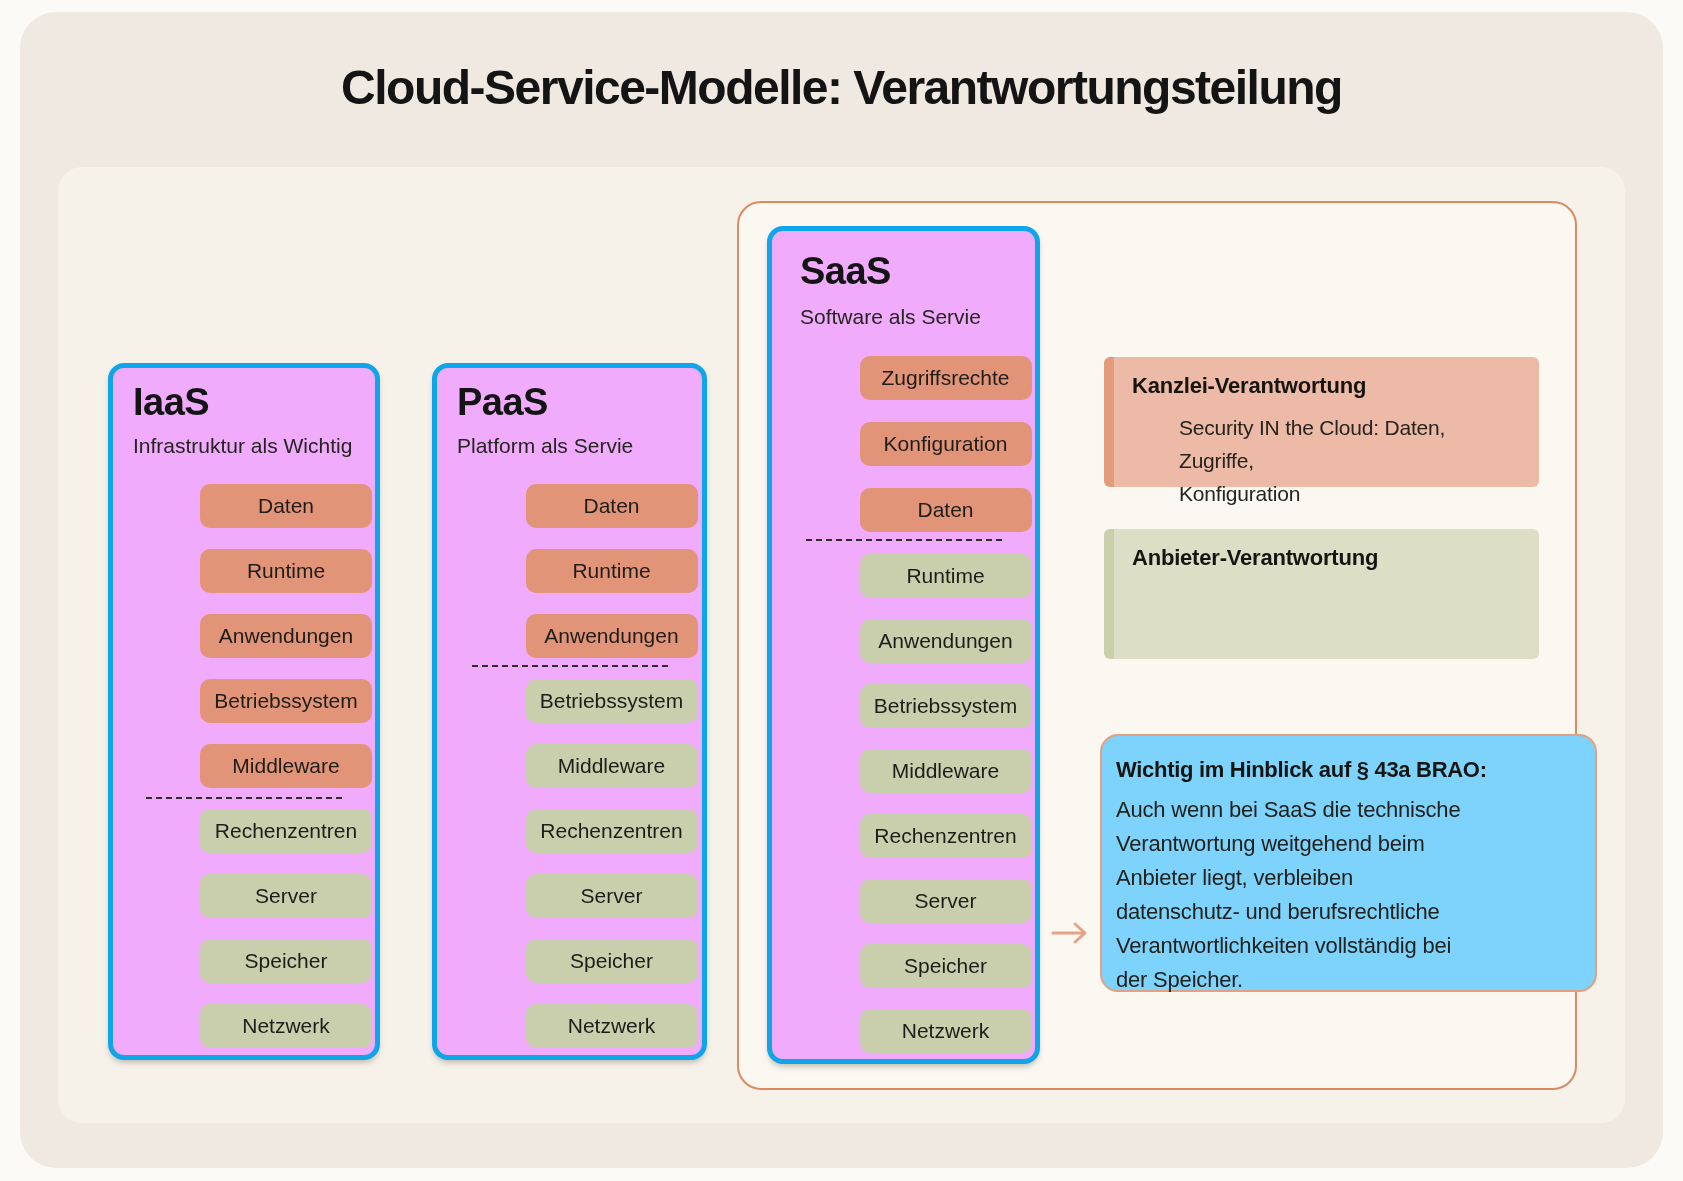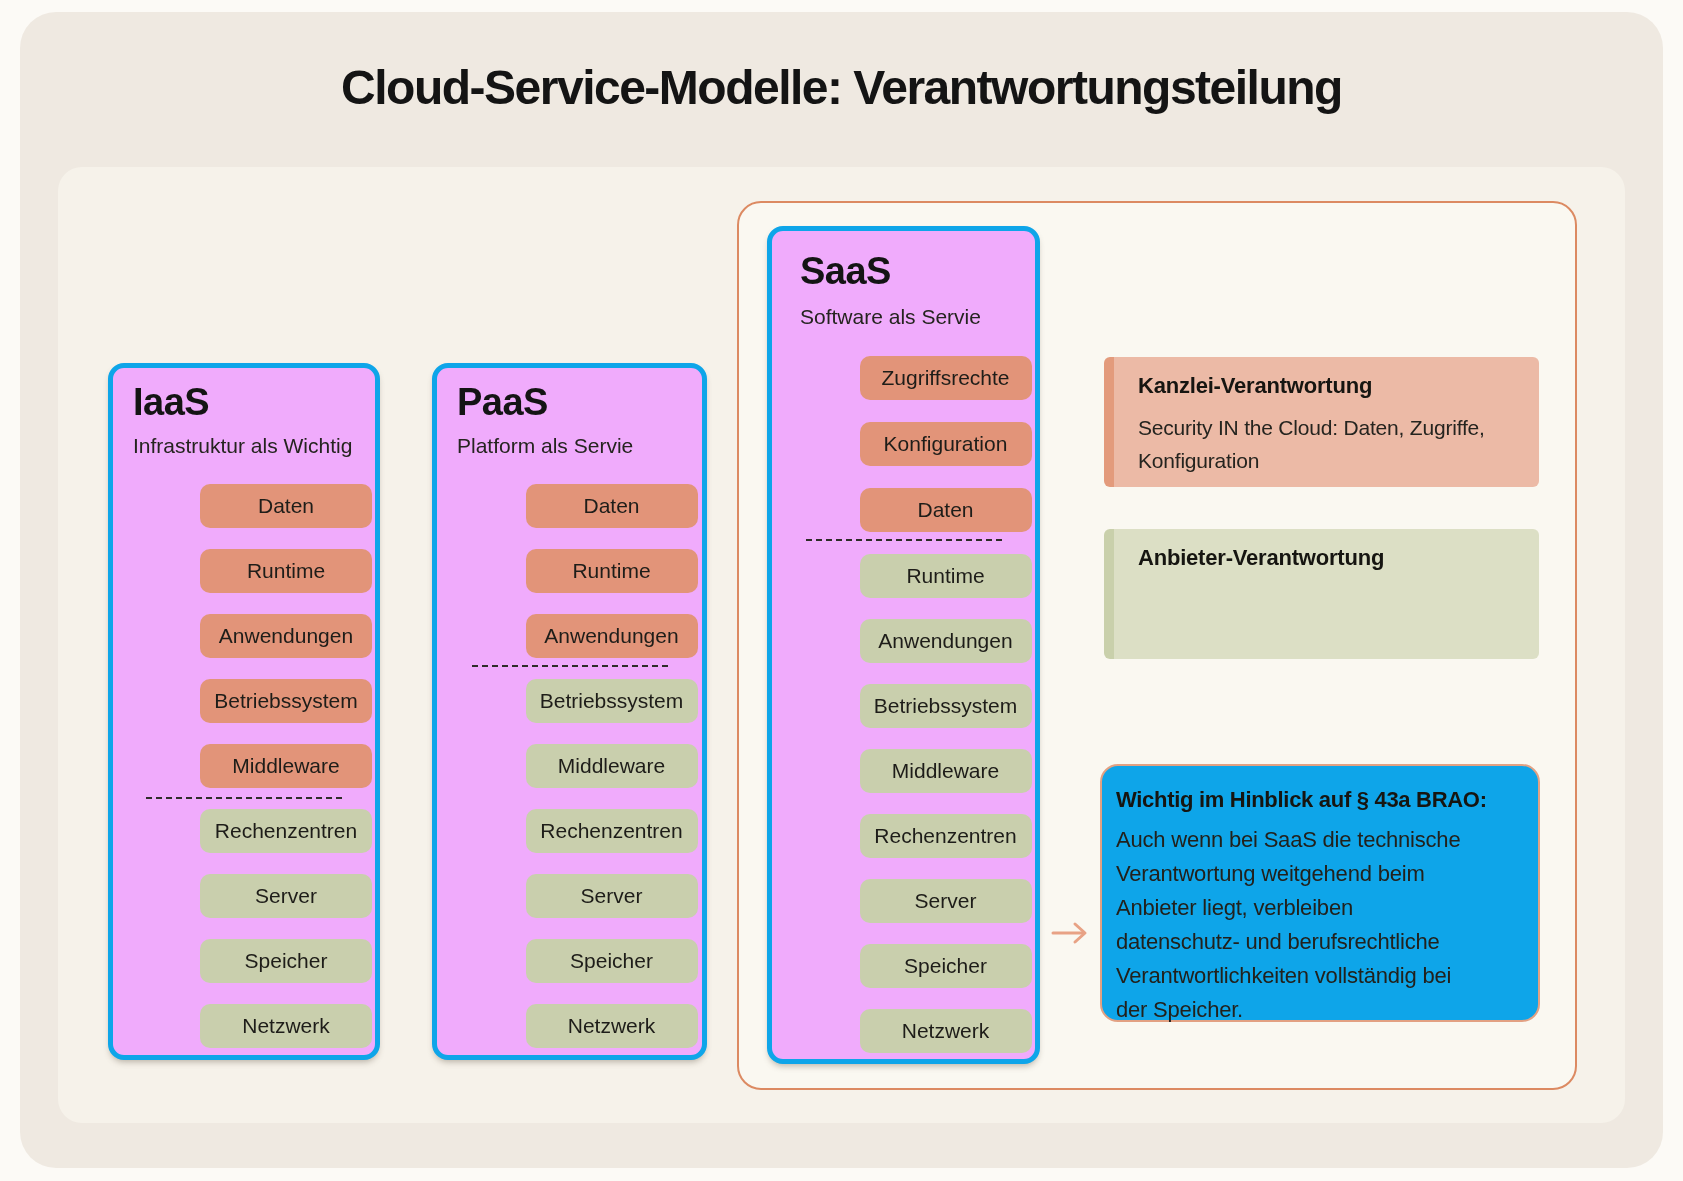--- a/index.html
+++ b/index.html
@@ -63,30 +63,30 @@
     width:196px; height:0; border-top:2px dashed #2E2D28;
   }
 
   .saas-container {
     position:absolute; left:679px; top:34px; width:840px; height:889px;
     background:#FAF8F1; border:2px solid #DC8A62; border-radius:24px;
   }
 
   .resp-box {
     position:absolute; left:365px; width:435px; height:130px;
-    border-radius:6px; padding:15px 14px 12px 24px;
+    border-radius:6px; padding:15px 14px 12px 18px;
   }
   .resp-box.kanzlei  { top:154px; background:#ECBAA6; border-left:10px solid #E39B7C; }
   .resp-box.anbieter { top:326px; background:#DCDFC5; border-left:10px solid #C9D0AB; }
   .resp-title { font-size:22px; font-weight:700; line-height:28px; color:#161511; letter-spacing:-0.2px; }
-  .resp-body  { margin-top:11px; font-size:21px; line-height:33px; color:#25241F; white-space:pre-line; letter-spacing:-0.2px; }
+  .resp-body  { margin-top:11px; font-size:21px; line-height:33px; color:#25241F; white-space:pre-line; letter-spacing:-0.2px;margin-left:47px; }
 
   .note-box {
-    position:absolute; left:361px; top:561px; width:440px; height:258px;
-    background:#0ea5e9; border:2px solid #E2A183; border-radius:18px;
+    position:absolute; left:361px; top:531px; width:497px; height:258px;
+    background:#7dd3fc; border:2px solid #E2A183; border-radius:18px;
     padding:20px 18px 12px 14px;
   }
   .note-title { font-size:22px; font-weight:700; line-height:28px; color:#161511; letter-spacing:-0.3px; white-space:nowrap; }
   .note-body  { margin-top:9px; font-size:22px; line-height:34px; color:#22211C; white-space:pre-line; letter-spacing:-0.2px; }
 
   .arrow { position:absolute; left:312px; top:716px; width:40px; height:28px; }
 </style>
 </head>
 <body>
 

